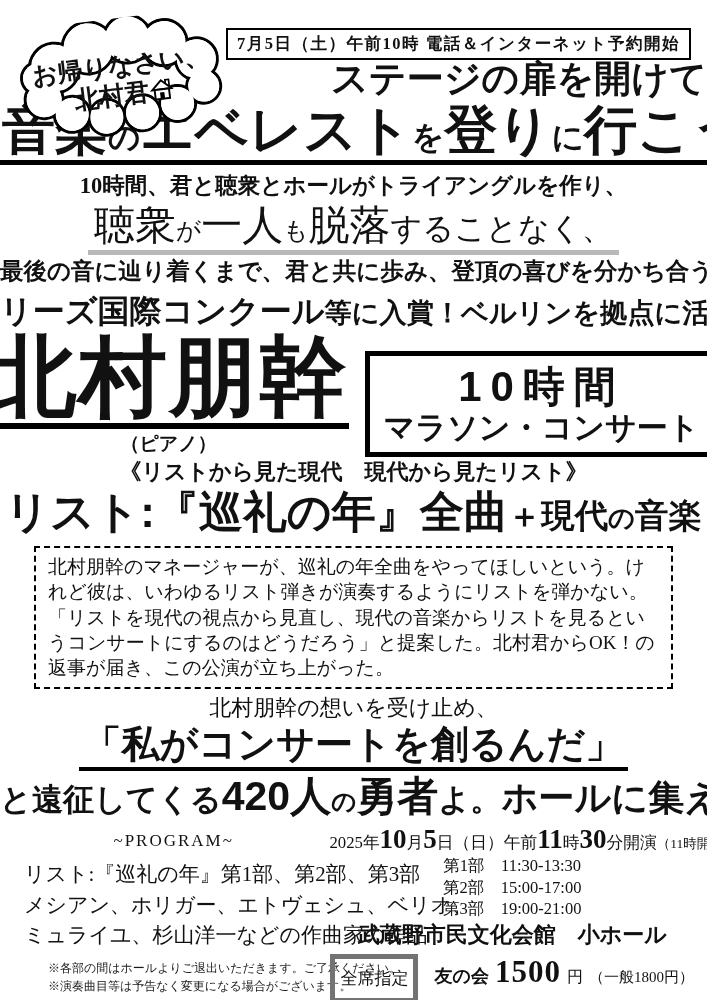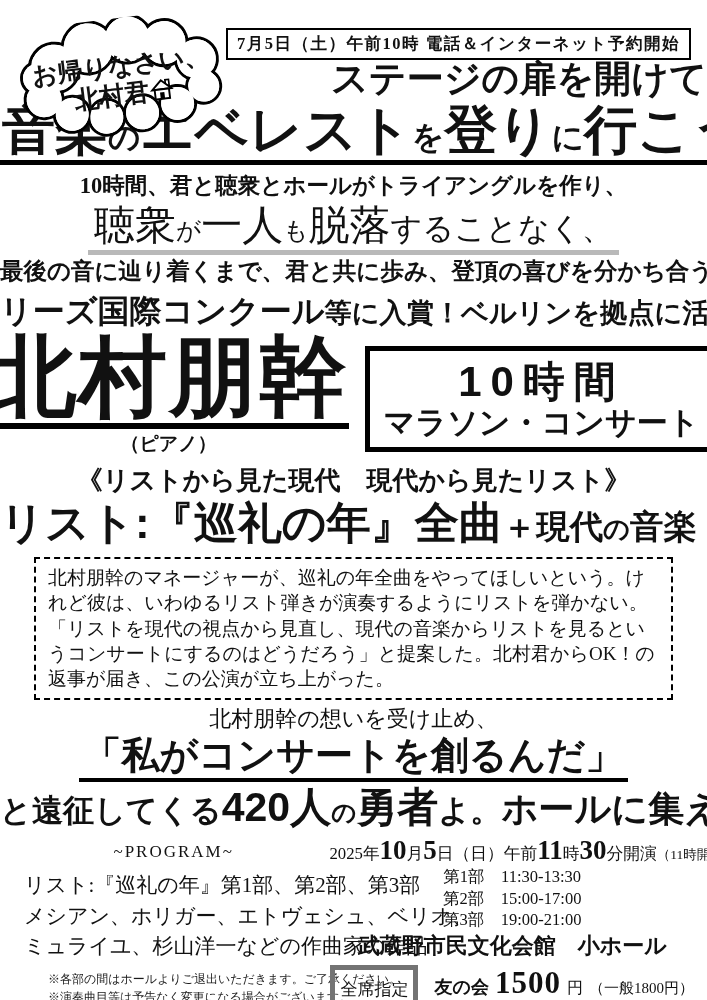--- a/index.html
+++ b/index.html
@@ -53,34 +53,34 @@
   .c-lg2 { font-size:0.88em; }
   .c-md  { font-size:0.76em; }
   .c-sm  { font-size:0.6em; }
   .c-xs  { font-size:0.5em; }
   .c-num { font-size:1em; font-weight:bold; }
   .c-kanji { font-size:0.62em; font-weight:normal; }
   .c-gothic { font-family:"Liberation Sans","DejaVu Sans",sans-serif; font-size:1em; }
   .c-mincho { font-family:"Liberation Serif","DejaVu Serif",serif; font-size:0.85em; }
 
   
-  .artist-row { display:flex; justify-content:center; align-items:center; gap:16px; margin-top:4px; padding:0 14px; }
+  .artist-row { display:flex; justify-content:center; align-items:flex-end; gap:16px; margin-top:4px; padding:0 14px; }
   .artist-block { text-align:center; }
   .artist-name {
     font-weight:bold; font-size:88px; line-height:1.0; letter-spacing:2px;
     border-bottom:6px solid #000; padding-bottom:2px; white-space:nowrap;
   }
   .artist-instrument { font-size:19px; font-weight:bold; margin-top:2px; }
   .hours-box { border:5px solid #000; padding:8px 14px 6px; margin-top:8px; text-align:center; }
   .hours-line1 { font-weight:bold; font-size:42px; line-height:1.1; letter-spacing:9px; white-space:nowrap; }
   .hours-line2 { font-weight:bold; font-size:31px; line-height:1.15; white-space:nowrap; }
 
   
-  .concept { margin-top:6px; text-align:center; font-weight:bold; font-size:26px; white-space:nowrap; }
-  .program-title { margin-top:0; text-align:left; font-weight:bold; font-size:44px; line-height:1.12; white-space:nowrap; }
+  .concept { text-align:center; font-weight:bold; font-size:22px; white-space:nowrap; }
+  .program-title { margin-top:0; text-align:center; font-weight:bold; font-size:44px; line-height:1.12; white-space:nowrap; }
 
   
   .intro-box {
     margin:10px 34px 0; border:2px dashed #000; padding:6px 12px 7px;
     font-size:19px; line-height:1.33; text-align:left; font-weight:500;
   }
 
   
   .appeal-lead { margin-top:4px; text-align:center; font-size:22px; white-space:nowrap; }
   .appeal-quote { width:fit-content; margin:0 auto; text-align:center; font-weight:bold; font-size:38px; line-height:1.12;

